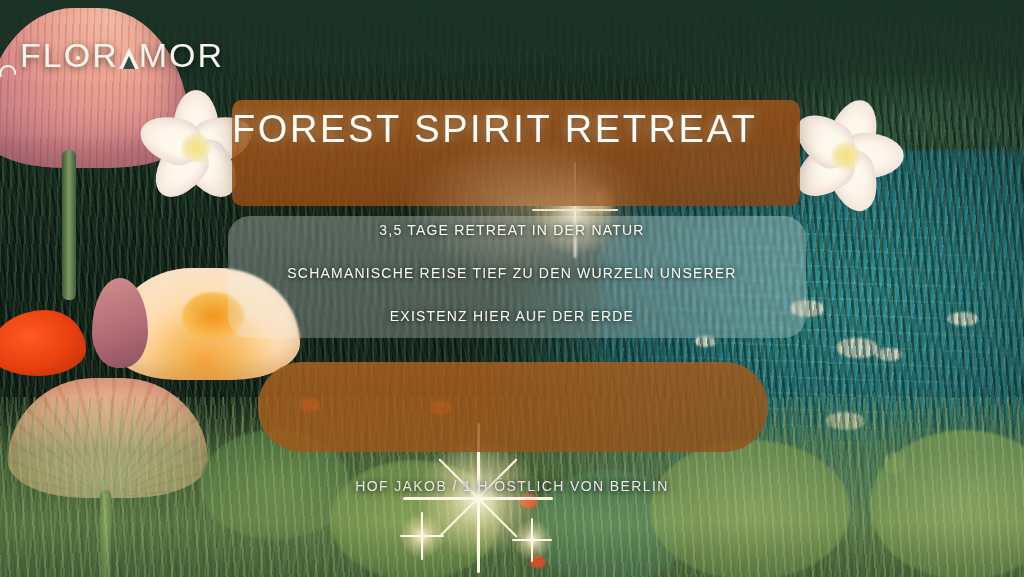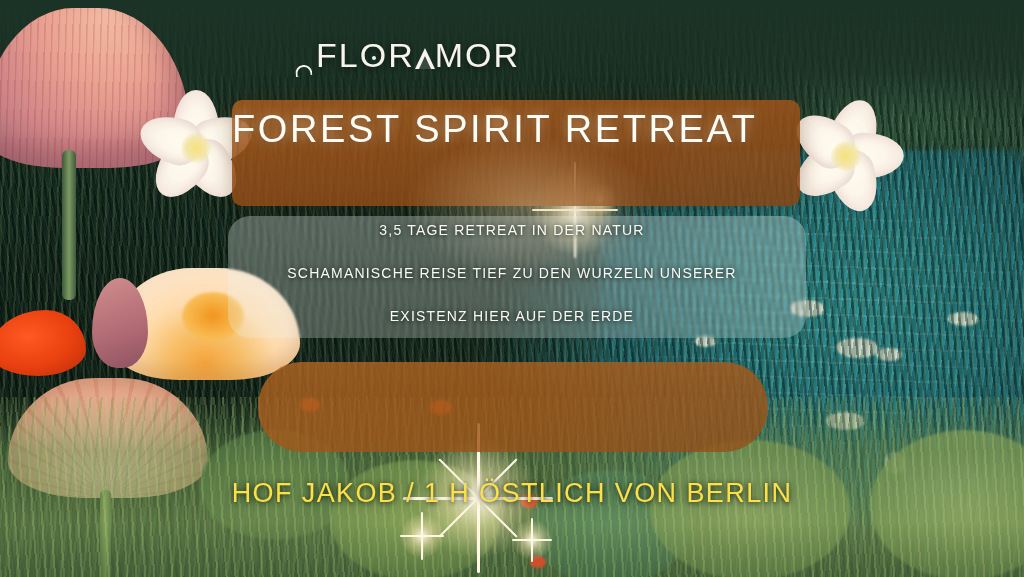--- a/index.html
+++ b/index.html
@@ -152,21 +152,21 @@
   }
   .wflower .c{
     position:absolute;left:50%;top:50%;width:30px;height:30px;margin:-15px 0 0 -15px;
     border-radius:50%;
     background:radial-gradient(circle,#f6e27a 0%,#f3e6a8 45%,rgba(250,245,220,0) 80%);
   }
 
   
   .content{position:absolute;inset:0;}
 
-  .logo-wrap{position:absolute;left:0;top:36px;width:816px;text-align:center;}
+  .logo-wrap{position:absolute;left:0;top:36px;width:816px;text-align:left;}
   .logo{
     display:inline-block;
     font-family:"Liberation Sans",sans-serif;
     font-size:34px;letter-spacing:2px;color:#f7f4ec;font-weight:400;
     text-shadow:0 2px 7px rgba(0,0,0,.55);
     white-space:nowrap;
   }
   .logo .gl{display:inline-block;vertical-align:baseline;}
   .logo .f-mark{position:relative;display:inline-block;width:20px;}
   .logo .f-mark .curl{
@@ -255,21 +255,21 @@
   }
   .date-text{
     position:absolute;left:258px;top:380px;width:510px;text-align:center;
     font-size:44px;letter-spacing:1.5px;color:#fffdf7;font-weight:300;
     text-shadow:0 0 14px rgba(255,238,200,.6), 0 2px 7px rgba(70,34,10,.5);
   }
 
   
   .footer{
     position:absolute;left:0;top:478px;width:1024px;text-align:center;
-    font-size:27px;letter-spacing:1.4px;color:#fde047;
+    font-size:14px;letter-spacing:1.4px;color:#e5e5e5;
     text-shadow:0 1px 5px rgba(20,34,24,.9), 0 0 12px rgba(0,0,0,.4);
     white-space:nowrap;
   }
 </style>
 </head>
 <body>
 
 <div id="poster">
 
   <div class="bg">

